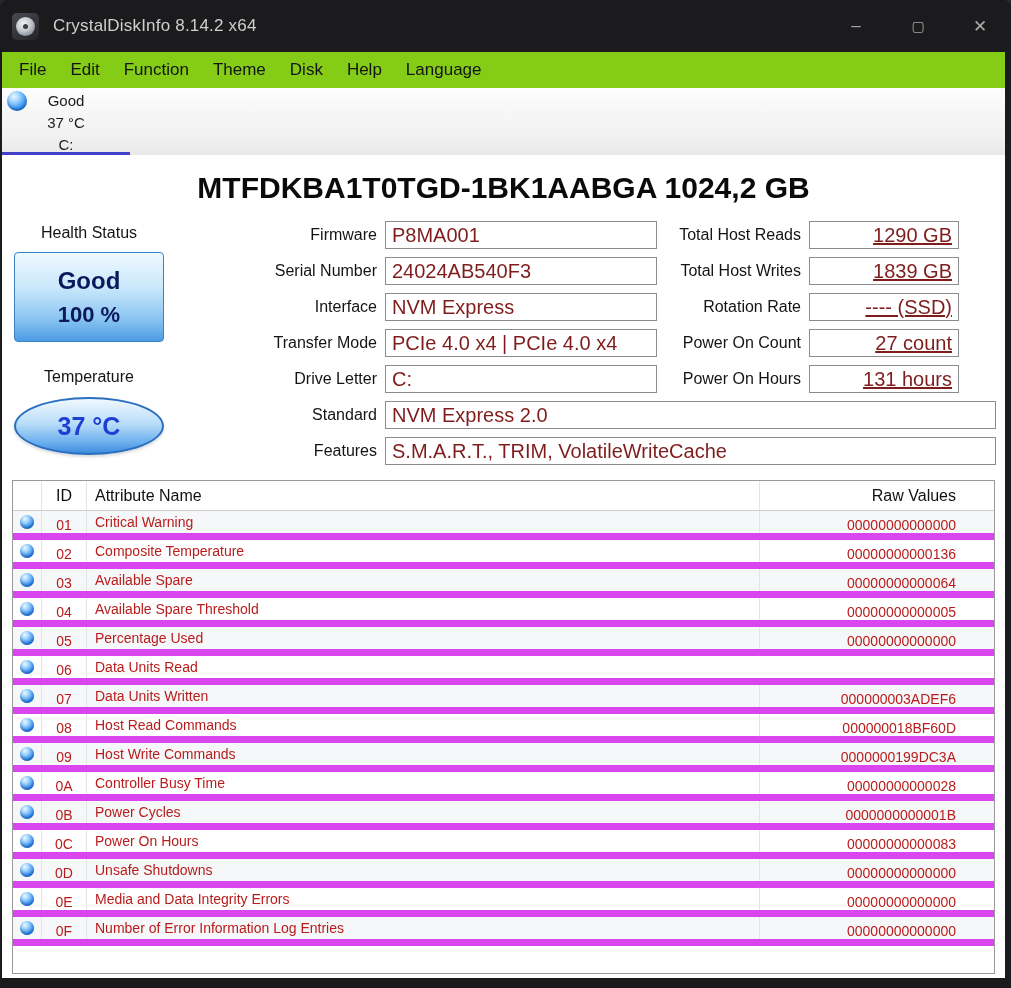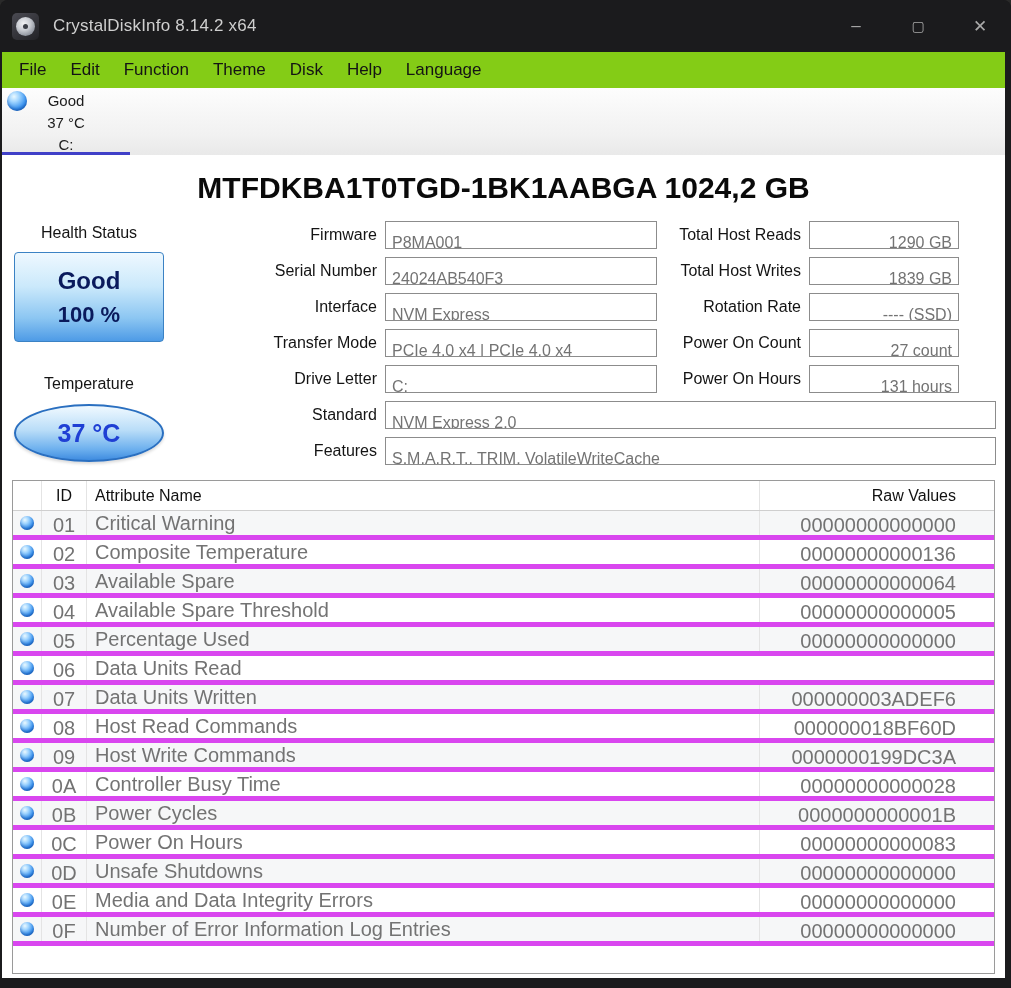--- a/index.html
+++ b/index.html
@@ -77,21 +77,21 @@
 
   .drive-title {
     position: absolute; top: 16px; left: 0; right: 0;
     text-align: center; font-size: 30px; font-weight: 600; color: #0a0a0a;
   }
 
   
   .left-col { position: absolute; left: 12px; top: 0; width: 150px; text-align: center; }
   .side-label { font-size: 16px; color: #141414; line-height: 20px; }
   .side-label.health { margin-top: 68px; }
-  .side-label.temp { margin-top: 32px; }
+  .side-label.temp { margin-top: 25px; }
   .health-button {
     margin-top: 9px; width: 150px; height: 90px; border: 1px solid #3b82c4; border-radius: 4px;
     background: linear-gradient(180deg, #eef8ff 0%, #cbe9fb 38%, #8cc6f2 74%, #4e9be6 100%);
     display: flex; flex-direction: column; align-items: center; justify-content: center; gap: 7px;
     font-family: inherit; cursor: default;
   }
   .health-status-text { font-size: 24px; font-weight: bold; color: #0a1a5c; }
   .health-percent-text { font-size: 22px; font-weight: bold; color: #0a1a5c; }
   .temp-button {
     margin-top: 10px; width: 150px; height: 58px; border: 2px solid #2a6fc0; border-radius: 50%;
@@ -107,34 +107,34 @@
   .info-fields { left: 0; width: 994px; }
   .stats-fields { left: 623px; width: 334px; }
   .field-row { display: flex; height: 28px; margin-bottom: 8px; }
   .field-label {
     width: 383px; text-align: right; padding-right: 8px;
     font-size: 16px; line-height: 28px; color: #141414;
   }
   .stats-fields .field-label { width: 184px; }
   .field-value {
     width: 272px; border: 1px solid #8c8c8c; background: #fff;
-    font-size: 16px; line-height: 26px; padding: 8px 6px; color: #737373;
+    font-size: 20px; line-height: 26px; padding: 0 6px; color: #7f1d1d;
     white-space: nowrap; overflow: hidden;
   }
   .stats-fields .field-value { width: 150px; text-align: right; text-decoration: underline; }
   .info-fields .field-row:nth-last-child(-n+2) .field-value { width: 611px; }
 
   
   .smart-table {
     position: absolute; left: 10px; top: 325px; width: 983px; height: 494px;
     border: 1px solid #9a9a9a; background: #fff; overflow: hidden;
   }
   .t-header, .t-row { display: flex; align-items: center; }
   .t-header { height: 30px; border-bottom: 1px solid #cfcfcf; font-size: 16px; color: #111; }
-  .t-row { height: 29px; border-bottom: 5px solid #d946ef; font-size: 20px; color: #737373; }
+  .t-row { height: 29px; border-bottom: 7px solid #d946ef; font-size: 14px; color: #b91c1c; }
   .t-row:nth-child(odd) { background: #f6f7f8; }
   .c-ind { width: 28px; display: flex; align-items: center; justify-content: center; flex: 0 0 auto; }
   .c-id {
     width: 46px; text-align: center; flex: 0 0 auto;
     border-left: 1px solid #e4e4e4; border-right: 1px solid #e4e4e4;
     align-self: stretch; line-height: 29px;
   }
   .t-header .c-id { line-height: 30px; }
   .c-name { flex: 1; padding-left: 8px; white-space: nowrap; overflow: hidden; }
   .c-raw {

